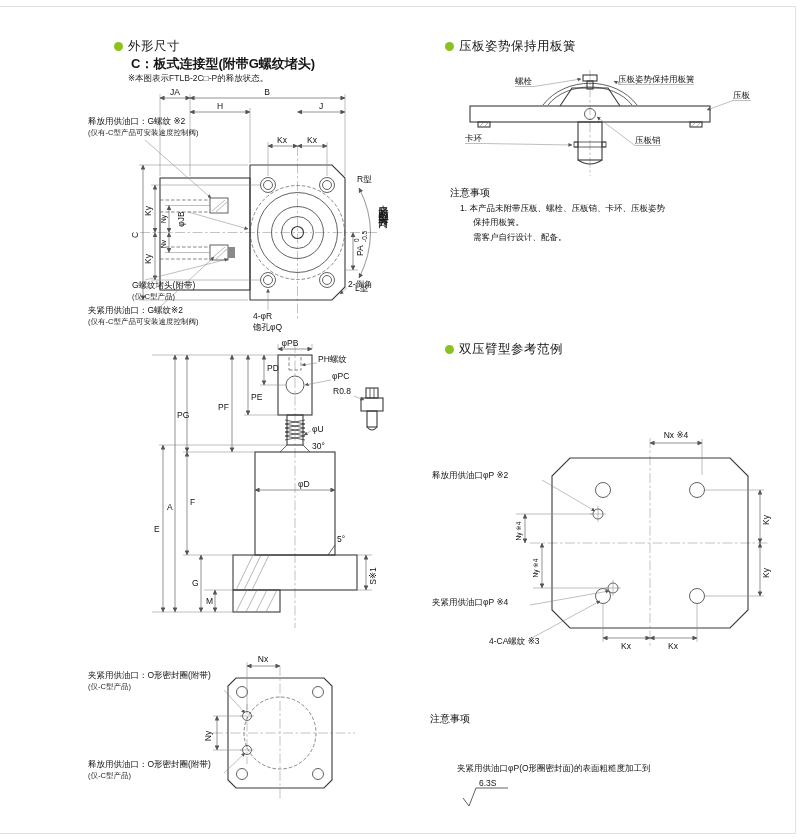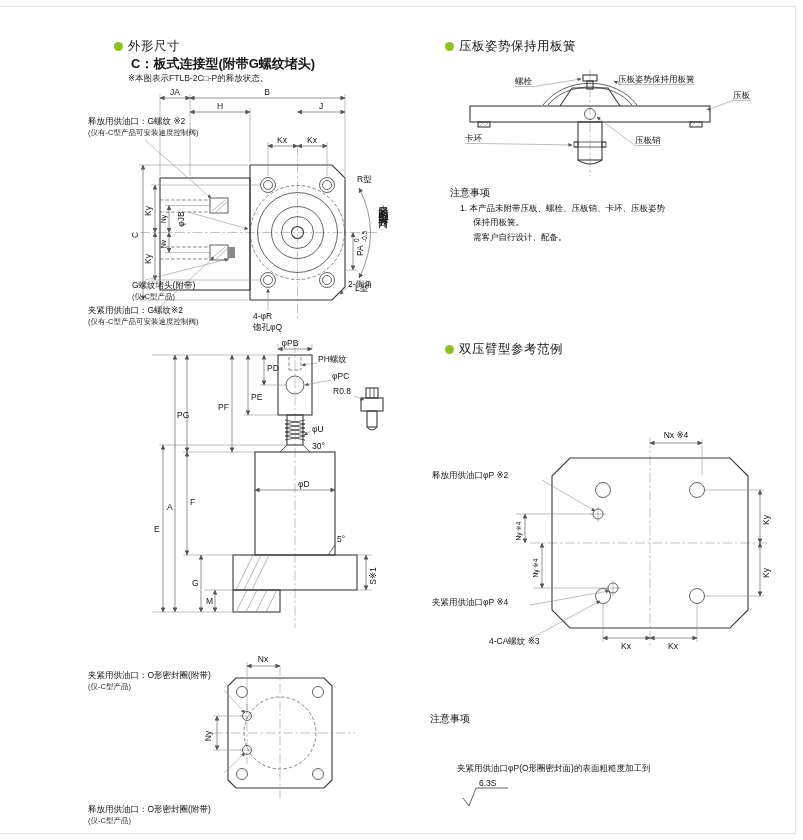--- a/index.html
+++ b/index.html
@@ -453,21 +453,21 @@
     <text x="68" y="10" text-anchor="middle">Nx</text>
     <g transform="translate(16,84) rotate(-90)">
         <text text-anchor="middle">Ny</text>
       </g>
   </svg>
 
   <div class="lbl" style="left:88px;top:670px">
     <div>夹紧用供油口：O形密封圈(附带)</div>
     <div class="sub">(仅-C型产品)</div>
   </div>
-  <div class="lbl" style="left:88px;top:804px">
+  <div class="lbl" style="left:88px;top:759px">
     <div>释放用供油口：O形密封圈(附带)</div>
     <div class="sub">(仅-C型产品)</div>
   </div>
 
   <div class="note-title" style="left:430px;top:712px">注意事项</div>
   <div class="note-line" style="left:457px;top:763px">夹紧用供油口φP(O形圈密封面)的表面粗糙度加工到</div>
   <svg style="left:460px;top:778px" width="54" height="30" viewBox="0 0 54 30">
     <polyline class="med" points="3,20 9,28 16,10"></polyline>
     <line class="med" x1="16" y1="10" x2="48" y2="10"></line>
     <text x="19" y="8">6.3S</text>

